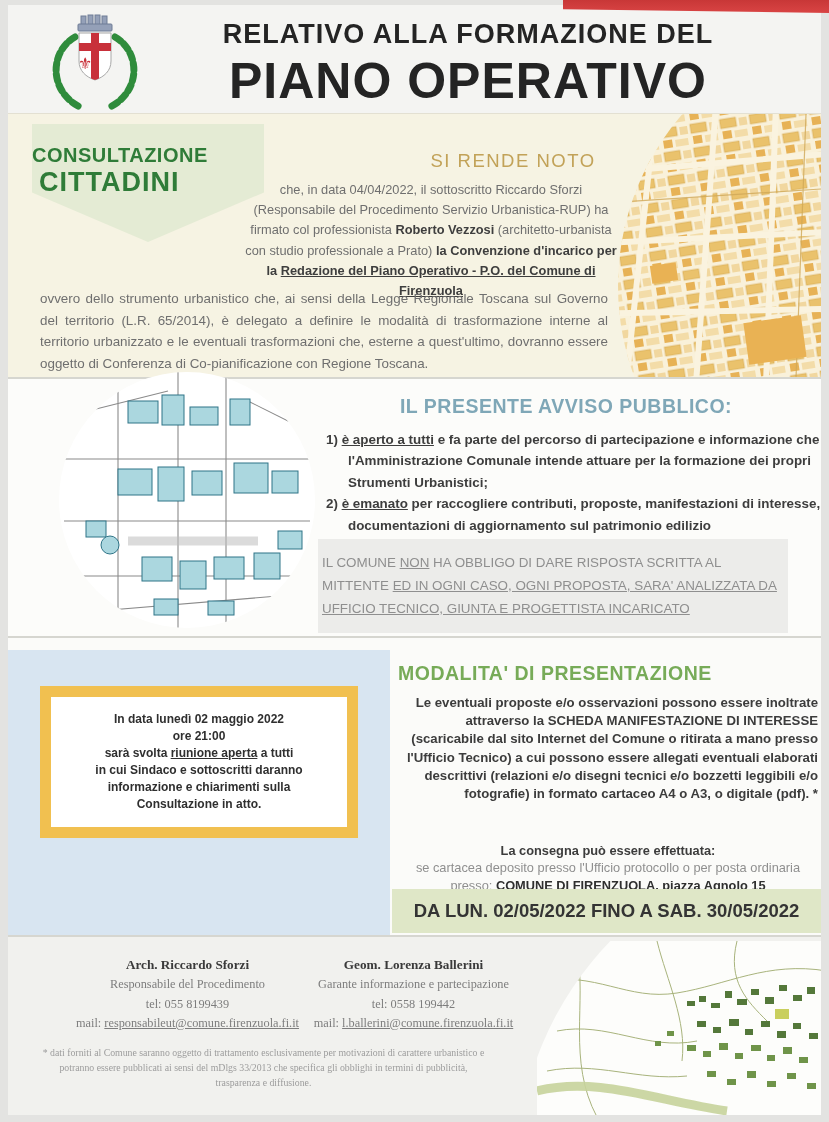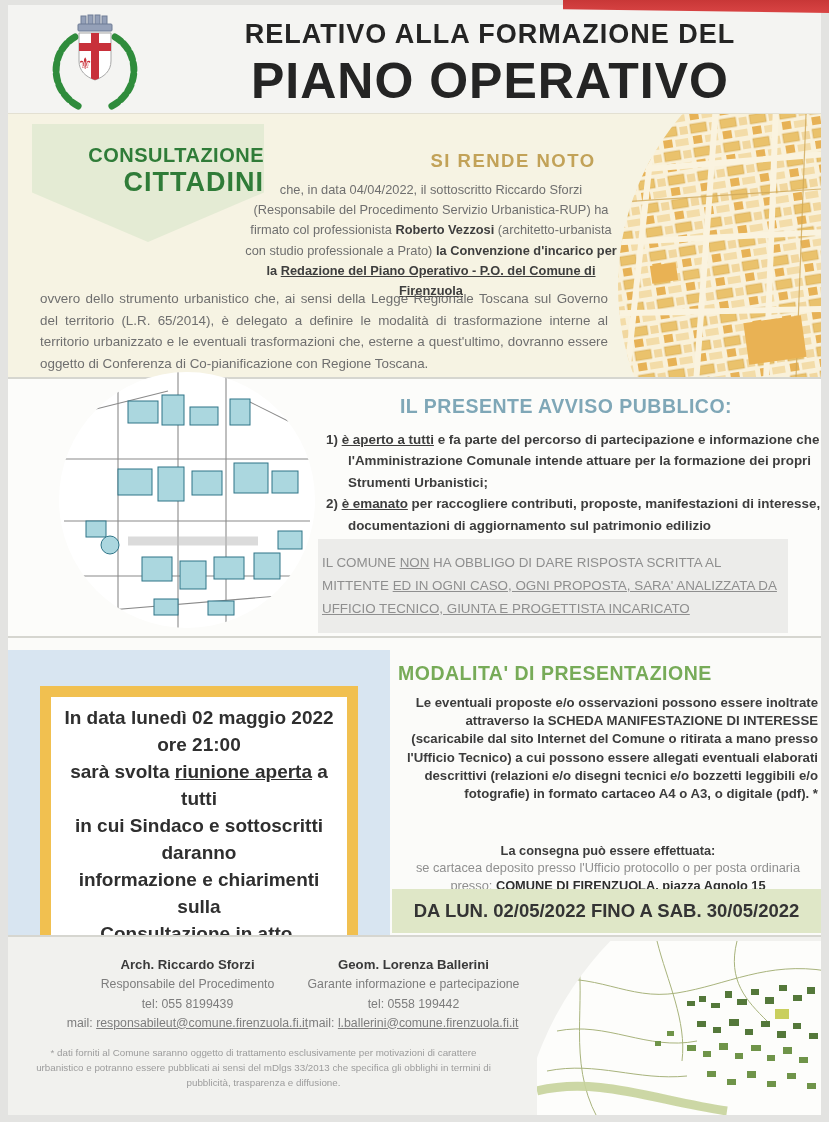--- a/index.html
+++ b/index.html
@@ -8,34 +8,34 @@
   .poster{position:absolute;left:8px;top:5px;width:813px;height:1110px;background:#fbfbf9;overflow:hidden;}
 
   
   .ribbon{position:absolute;left:563px;top:0;width:266px;height:13px;z-index:9;
           background:linear-gradient(#c83737,#d94444);
           clip-path:polygon(0 0,100% 0,100% 100%,0 72%);}
 
   
   .sec-header{position:absolute;left:0;top:0;width:813px;height:108px;background:#f4f4f2;}
   .crest{position:absolute;left:36px;top:8px;width:102px;height:100px;}
-  .titles{position:absolute;left:162px;top:14px;width:640px;text-align:center;color:#242424;}
+  .titles{position:absolute;left:140px;top:14px;width:640px;text-align:center;color:#242424;}
   .t1{font-size:27px;font-weight:bold;letter-spacing:1px;}
   .t2{font-size:50px;font-weight:bold;letter-spacing:1px;margin-top:2px;}
 
   
   .sec-cream{position:absolute;left:0;top:108px;width:813px;height:264px;background:#f6f3e3;
              border-top:1px solid #e3e0d2;overflow:hidden;}
   .map-orange{position:absolute;right:0;top:0;width:225px;height:264px;}
   .badge{position:absolute;left:24px;top:10px;width:232px;height:118px;background:#e4ebd4;
-         clip-path:polygon(0 0,100% 0,100% 58%,50% 100%,0 58%);text-align:right;color:#2f7c38;}
+         clip-path:polygon(0 0,100% 0,100% 58%,50% 100%,0 58%);text-align:left;color:#2f7c38;}
   .badge .b1{margin-top:20px;font-size:20px;font-weight:bold;letter-spacing:.5px;}
   .badge .b2{font-size:27px;font-weight:bold;letter-spacing:1px;padding-left:7px;}
   .srn-heading{position:absolute;left:320px;top:36px;width:370px;text-align:center;
-               font-size:18.5px;font-weight:bold;color:#c2a258;letter-spacing:1.5px;}
+               font-size:18.5px;font-weight:normal;color:#c2a258;letter-spacing:1.5px;}
   .intro{position:absolute;left:233px;top:66px;width:380px;margin:0;text-align:center;
          font-size:12.8px;line-height:1.58;color:#6f6f6f;}
   .intro .b{font-weight:bold;color:#3e3e3e;}
   .u{text-decoration:underline;}
   .body-just{position:absolute;left:32px;top:174px;width:568px;margin:0;text-align:justify;
              font-size:13.4px;line-height:1.62;color:#6f6f6f;}
 
   
   .map-blue{position:absolute;left:50px;top:366px;width:258px;height:258px;z-index:5;}
 
@@ -48,39 +48,39 @@
   .avviso-items p{margin:0;padding-left:22px;text-indent:-22px;font-size:13.4px;font-weight:bold;
                   color:#3d3d3d;line-height:1.6;}
   .graybox{position:absolute;left:310px;top:160px;width:462px;background:#ececea;padding:13px 4px;
            font-size:13.4px;line-height:1.7;color:#8f8f8f;}
 
   
   .sec4{position:absolute;left:0;top:631px;width:813px;height:299px;background:#fbfbf9;
         border-top:2px solid #d6d6d0;}
   .bluepanel{position:absolute;left:0;top:12px;width:382px;height:287px;background:#d8e5f1;}
   .meetingbox{margin:36px auto 0;width:276px;border:11px solid #f1c050;background:#fff;
-              padding:8px 10px;text-align:center;font-size:19px;font-weight:bold;color:#2f2f2f;
+              padding:14px 10px;text-align:center;font-size:12px;font-weight:bold;color:#2f2f2f;
               line-height:1.42;}
   .mod-heading{position:absolute;left:390px;top:24px;width:418px;font-size:19.5px;
                font-weight:bold;color:#77ab58;letter-spacing:.5px;}
   .mod-p1{position:absolute;left:388px;top:56px;width:422px;text-align:right;font-size:13.2px;
           font-weight:bold;color:#3c3c3c;line-height:1.38;margin:0;}
   .consegna{position:absolute;left:390px;top:164px;width:420px;text-align:center;font-size:12.8px;
             line-height:1.35;}
   .c-title{font-weight:bold;color:#3c3c3c;margin-top:40px;}
   .c-gray{color:#8f8f8f;}
   .c-bold{font-weight:bold;color:#2f2f2f;}
   .c-mail{font-weight:bold;color:#2f2f2f;text-decoration:underline;}
   .band{position:absolute;left:384px;top:251px;width:429px;height:44px;background:#dfe7c7;
         display:flex;align-items:center;justify-content:center;font-size:18.5px;font-weight:bold;
         color:#343434;}
 
   
   .sec5{position:absolute;left:0;top:930px;width:819px;height:180px;background:#f1f1ee;
-        border-top:2px solid #d6d6d0;overflow:hidden;}
+        border-top:2px solid #d6d6d0;overflow:hidden;font-family:Liberation Serif, serif;}
   .contact{position:absolute;top:18px;text-align:center;line-height:1.55;}
   .contact.c0{left:52px;width:255px;}
   .contact.c1{left:288px;width:235px;}
   .c-name{font-size:13.2px;font-weight:bold;color:#3a3a3a;}
   .c-line{font-size:12.3px;color:#7d7d7d;}
   a.mail-link{font-size:12.3px;color:#7d7d7d;text-decoration:underline;}
   .footnote{position:absolute;left:28px;top:108px;width:455px;text-align:center;font-size:9.8px;
             color:#9c9c9c;line-height:1.55;}
   .map-green{position:absolute;right:0;top:4px;width:290px;height:176px;}
 </style>

